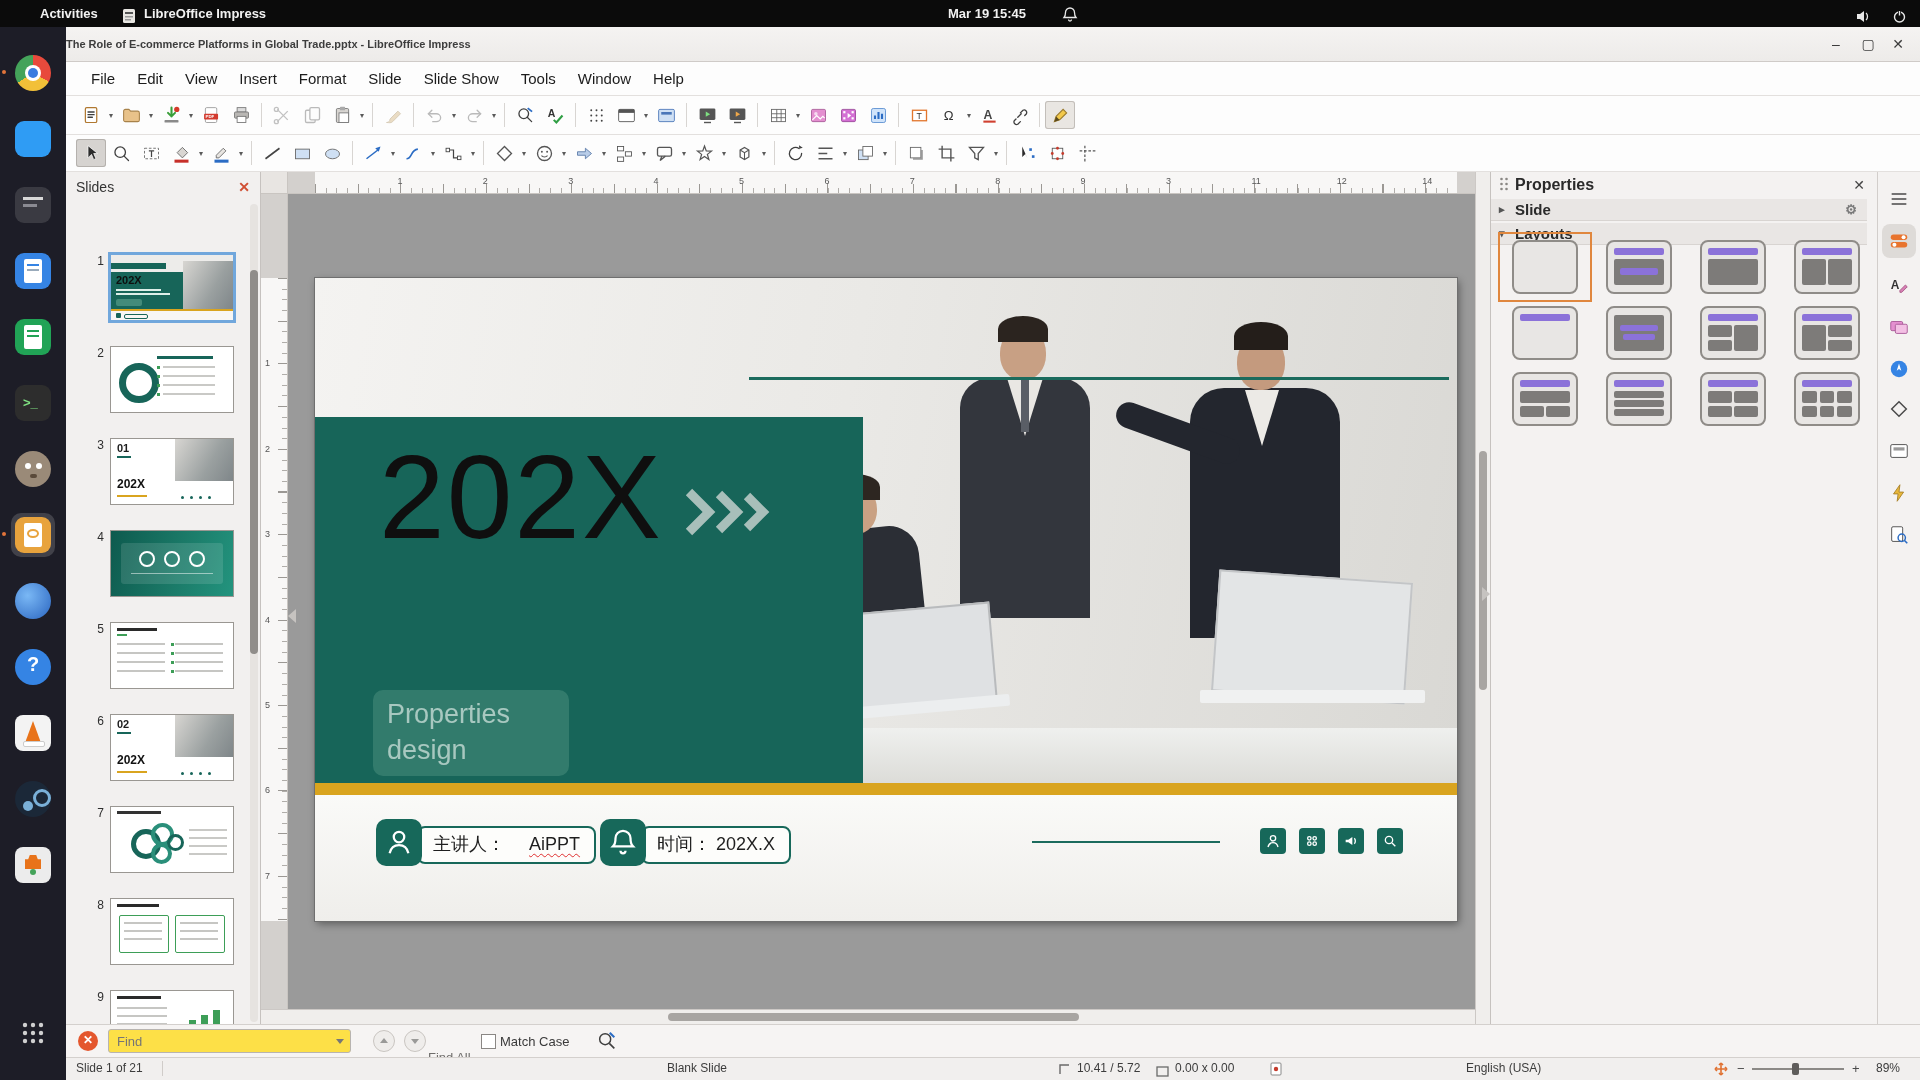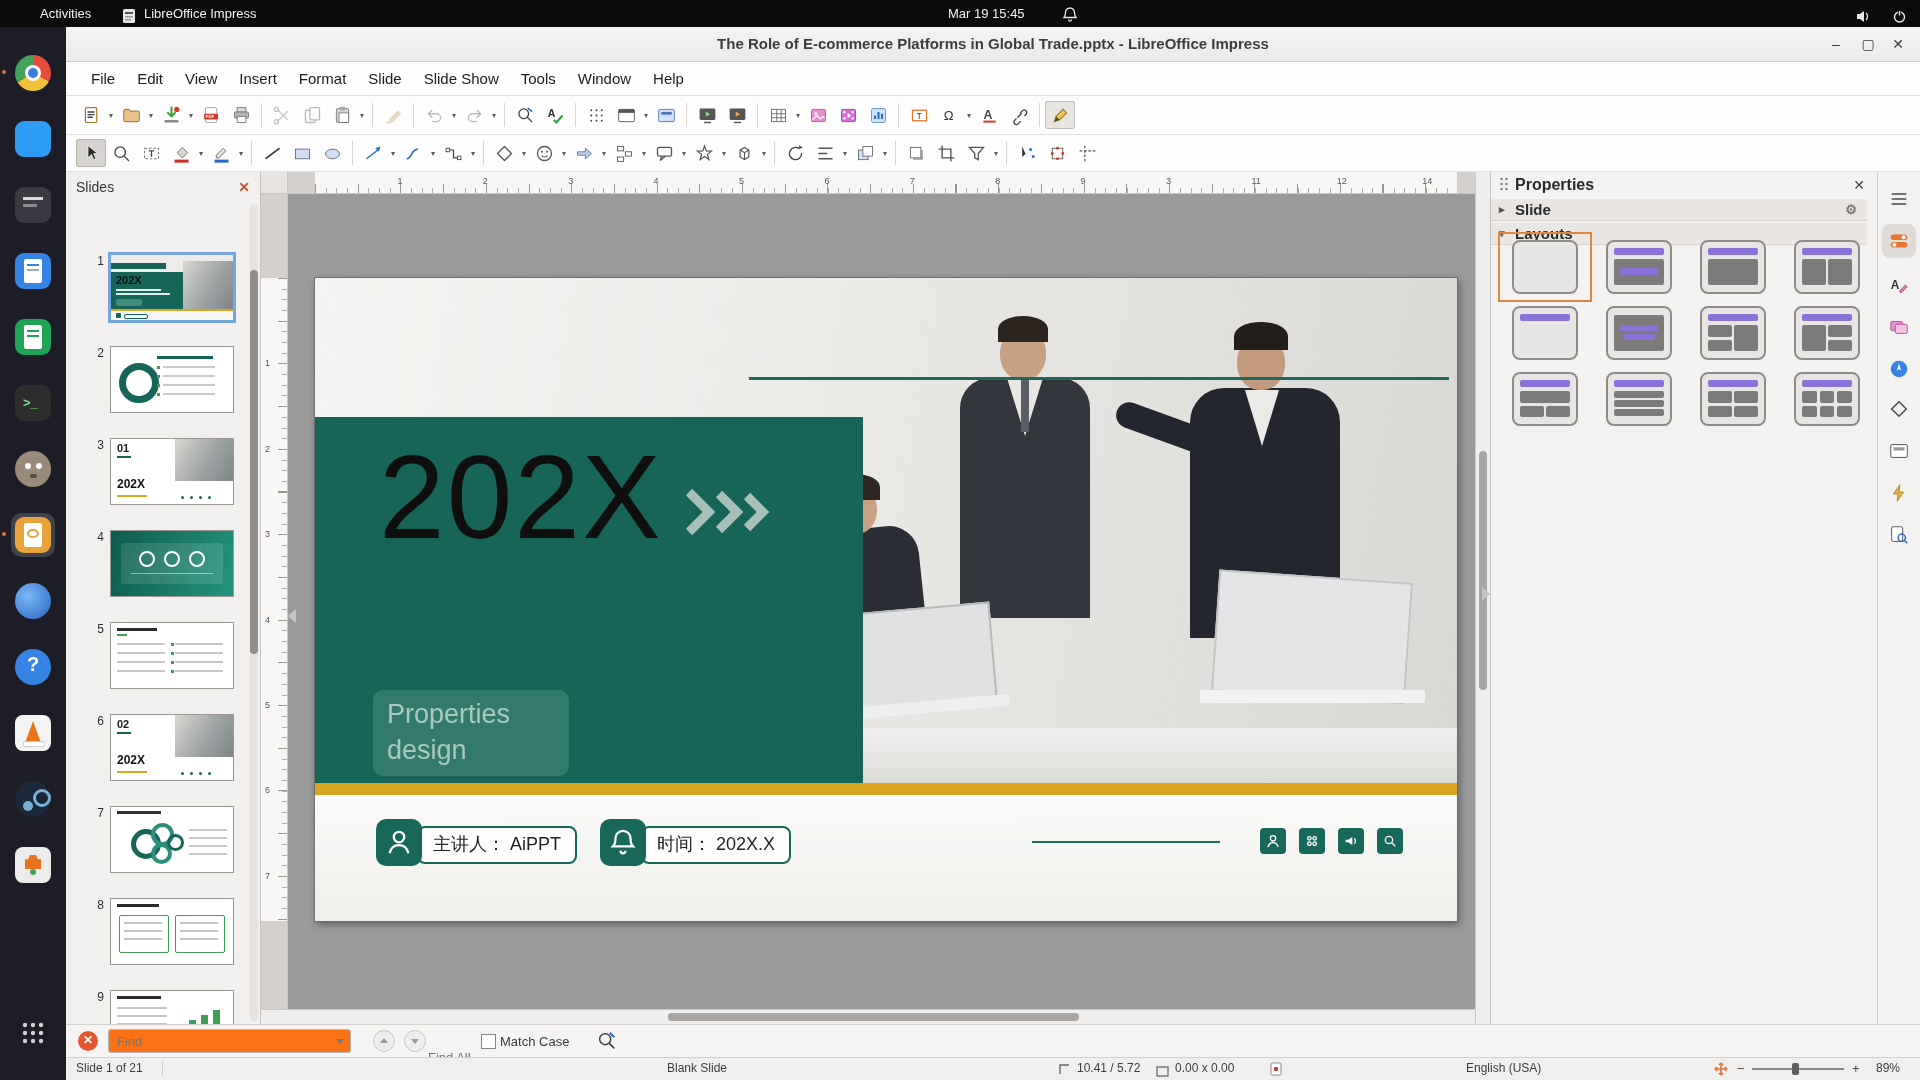--- a/index.html
+++ b/index.html
@@ -1,31 +1,31 @@
 <!DOCTYPE html>
 <html><head>
 <meta charset="utf-8">
 <style>
   html,body{margin:0;padding:0;background:#000;}
   body{width:1920px;height:1080px;position:relative;overflow:hidden;
        font-family:"Liberation Sans",sans-serif;-webkit-font-smoothing:antialiased;}
   
   #topbar{position:absolute;left:0;top:0;width:1920px;height:27px;background:#0b0b0b;color:#f2f2f2;font-size:13px;}
-  #topbar .t{position:absolute;top:0;line-height:27px;white-space:nowrap;}
+  #topbar .t{position:absolute;top:0;line-height:27px;white-space:nowrap;font-weight:bold;}
   
   #dock{position:absolute;left:0;top:27px;width:66px;height:1053px;background:#1d1d27;}
   .dock-item{position:absolute;left:11px;width:44px;height:44px;border-radius:10px;}
   .dock-item.active{background:rgba(255,255,255,.16);}
   .dock-dot{position:absolute;left:2px;top:19px;width:4px;height:4px;border-radius:50%;background:#e2743a;}
   .dock-glyph{position:absolute;inset:4px;border-radius:9px;}
   #show-apps{position:absolute;left:17px;top:990px;width:32px;height:32px;}
   
   #appwin{position:absolute;left:66px;top:27px;width:1854px;height:1053px;background:#fdfdfd;display:flex;flex-direction:column;}
   #titlebar{height:34px;background:linear-gradient(#f5f3f2,#edebe9);border-bottom:1px solid #cfcbc8;position:relative;flex:none;}
-  #titlebar .title{position:absolute;left:0;right:0;top:0;line-height:34px;text-align:center;font-size:15px;font-weight:bold;color:#3d3d3d;}
+  #titlebar .title{position:absolute;left:0;right:0;top:0;line-height:34px;text-align:left;font-size:11px;font-weight:bold;color:#3d3d3d;}
   .winbtn{position:absolute;top:7px;width:20px;height:20px;color:#3c3c3c;font-size:14px;text-align:center;line-height:20px;}
   #menubar{height:33px;background:#fdfdfd;border-bottom:1px solid #e3e0de;display:flex;align-items:center;padding-left:14px;flex:none;}
   .menu-item{padding:0 11px;font-size:15px;color:#1c1c1c;line-height:33px;}
   .toolbar{background:#fdfdfd;border-bottom:1px solid #e3e0de;display:flex;align-items:center;padding-left:10px;flex:none;}
   #toolbar1{height:38px;}
   #toolbar2{height:36px;}
   .tbtn{width:30px;height:28px;border-radius:3px;display:flex;align-items:center;justify-content:center;flex:none;position:relative;}
   .tbtn svg{width:21px;height:21px;}
   .tbtn.dis{opacity:.35;}
   .tbtn.pressed{background:#d6d3d0;box-shadow:inset 0 0 0 1px #b5b1ad;}
@@ -75,21 +75,21 @@
   #year{position:absolute;left:64px;top:160px;font-size:118px;color:#0f0f0f;letter-spacing:2px;line-height:1;}
   #chevrons{position:absolute;left:368px;top:208px;}
   #title1{position:absolute;left:62px;top:284px;font-size:37px;color:#eef6f2;z-index:3;}
   #title2{position:absolute;left:62px;top:336px;font-size:37px;color:#eef6f2;z-index:3;}
   #subtitle{position:absolute;left:58px;top:412px;width:196px;height:86px;background:rgba(72,142,124,.55);border-radius:10px;color:rgba(214,230,224,.72);font-size:27px;padding:6px 14px;box-sizing:border-box;line-height:36px;}
   #gold-bar{position:absolute;left:0;top:505px;width:1142px;height:12px;background:#d9a41f;}
   #page-footer{position:absolute;left:0;top:517px;width:1142px;height:126px;background:linear-gradient(#fafaf8,#efeeeb);}
   .badge{position:absolute;width:46px;height:47px;background:#17685a;border-radius:10px;z-index:2;}
   .badge svg{position:absolute;inset:8px;}
   .pill{position:absolute;height:34px;background:#fdfdfb;border:2px solid #17685a;border-radius:8px;font-size:18px;color:#1f1f1f;line-height:32px;padding:0 14px;white-space:nowrap;}
-  .squiggle{text-decoration-style:wavy;text-decoration-color:#e03030;text-decoration-thickness:1px;text-underline-offset:3px;}
+  .squiggle{text-decoration:underline;text-decoration-style:wavy;text-decoration-color:#e03030;text-decoration-thickness:1px;text-underline-offset:3px;margin-left:19px;}
   #footer-line{position:absolute;left:717px;top:563px;width:188px;height:2px;background:#1b6b5d;}
   .mini-btn{position:absolute;top:550px;width:26px;height:26px;background:#17685a;border-radius:4px;}
   .mini-btn svg{position:absolute;inset:5px;}
   
   .ph{position:absolute;}
   
   #props{width:386px;background:#f4f2f1;border-left:1px solid #c6c2bf;position:relative;flex:none;font-size:15px;color:#2a2a2a;}
   #props-header{position:absolute;left:0;top:0;width:100%;height:26px;display:flex;align-items:center;}
   #props-title{font-weight:bold;font-size:16px;margin-left:6px;flex:1;}
   .secbar{position:absolute;left:0;width:376px;height:22px;background:#e9e6e4;border-bottom:1px solid #d8d4d1;display:flex;align-items:center;padding-left:8px;box-sizing:border-box;font-weight:bold;}
@@ -98,21 +98,21 @@
   .lt .b{position:absolute;border-radius:2px;}
   #lt-sel{position:absolute;border:2px solid #e0873e;width:90px;height:66px;left:7px;top:60px;}
   
   #tabstrip{width:42px;background:#f4f2f1;border-left:1px solid #d2cecb;position:relative;flex:none;}
   .tab-ic{position:absolute;left:4px;width:34px;height:34px;border-radius:8px;display:flex;align-items:center;justify-content:center;}
   .tab-ic svg{width:22px;height:22px;}
   .tab-ic.active{background:#dedbd8;}
   
   #findbar{height:32px;background:#f6f4f3;border-top:1px solid #d4d0cd;position:relative;flex:none;font-size:13px;color:#3a3a3a;}
   #find-close{position:absolute;left:12px;top:6px;width:20px;height:20px;border-radius:50%;background:#e4572e;color:#fff;text-align:center;line-height:19px;font-size:12px;font-weight:bold;}
-  #find-box{position:absolute;left:42px;top:4px;width:241px;height:22px;background:#f97316;border:1px solid #b8b4b0;border-radius:3px;}
+  #find-box{position:absolute;left:42px;top:4px;width:241px;height:22px;background:#fde047;border:1px solid #b8b4b0;border-radius:3px;}
   #find-input{position:absolute;left:6px;top:1px;width:205px;height:18px;border:0;outline:0;font-size:13px;color:#333;font-family:"Liberation Sans",sans-serif;background:transparent;}
   #find-dd{position:absolute;right:6px;top:9px;width:0;height:0;border-left:4px solid transparent;border-right:4px solid transparent;border-top:5px solid #777;}
   .roundbtn{position:absolute;top:5px;width:22px;height:22px;border-radius:50%;background:#efedeb;border:1px solid #c9c5c1;box-sizing:border-box;}
   .roundbtn .tri{position:absolute;left:6px;width:0;height:0;border-left:4px solid transparent;border-right:4px solid transparent;}
   .tri.up{top:7px;border-bottom:5px solid #9a9a98;}
   .tri.dn{top:8px;border-top:5px solid #9a9a98;}
   #find-all{position:absolute;left:362px;top:9px;color:#6f6d6b;margin-top:16px;}
   #match-box{position:absolute;left:415px;top:9px;width:13px;height:13px;border:1px solid #8a8784;background:#fff;}
   #match-lbl{position:absolute;left:434px;top:9px;}
   #find-rep{position:absolute;left:530px;top:5px;width:22px;height:22px;}

